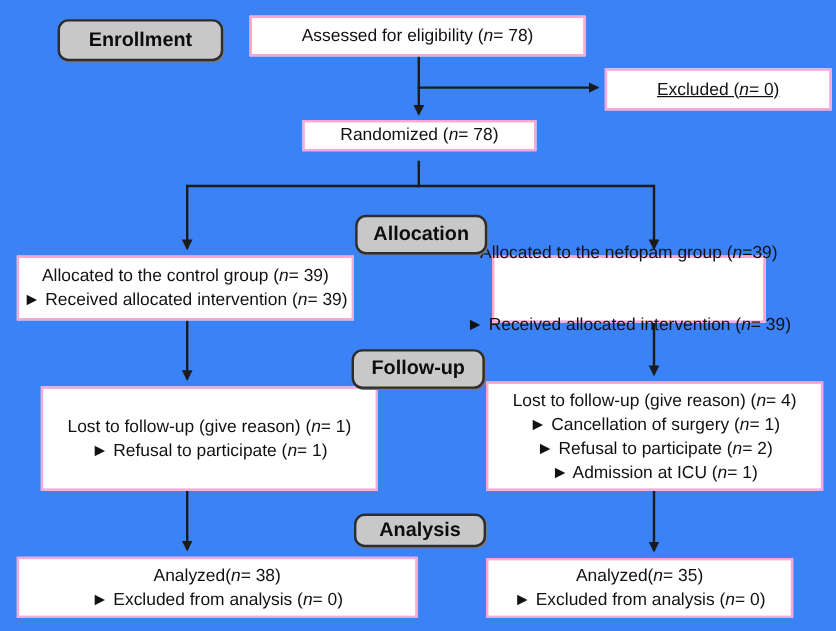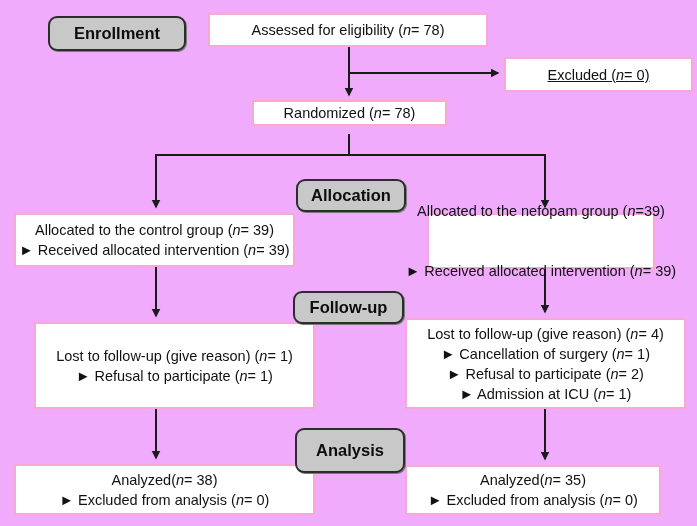--- a/index.html
+++ b/index.html
@@ -5,21 +5,21 @@
   html, body {
     margin: 0;
     padding: 0;
     background: #ffffff;
     font-family: "Liberation Sans", sans-serif;
   }
   #figure {
     position: relative;
     width: 697px;
     height: 526px;
-    background: #f0abfc;
+    background: #3b82f6;
     overflow: hidden;
   }
   #connectors {
     position: absolute;
     left: 0;
     top: 0;
     width: 697px;
     height: 526px;
     pointer-events: none;
   }
@@ -85,57 +85,57 @@
     <line x1="156" y1="267" x2="156" y2="316" stroke="#1b1b1b" stroke-width="2" marker-end="url(#ah)"></line>
     <line x1="545" y1="269" x2="545" y2="312" stroke="#1b1b1b" stroke-width="2" marker-end="url(#ah)"></line>
 
     <line x1="156" y1="409" x2="156" y2="458" stroke="#1b1b1b" stroke-width="2" marker-end="url(#ah)"></line>
     <line x1="545" y1="409" x2="545" y2="459" stroke="#1b1b1b" stroke-width="2" marker-end="url(#ah)"></line>
   </svg>
 
   <div class="stage-label" style="left:48px; top:16px; width:138px; height:35px;">Enrollment</div>
   <div class="stage-label" style="left:296px; top:179px; width:110px; height:33px;">Allocation</div>
   <div class="stage-label" style="left:293px; top:291px; width:111px; height:33px;">Follow-up</div>
-  <div class="stage-label" style="left:295px; top:428px; width:110px; height:45px;">Analysis</div>
+  <div class="stage-label" style="left:295px; top:428px; width:110px; height:28px;">Analysis</div>
 
   <div class="box" style="left:208px; top:13px; width:280px; height:34px;">
     <div class="line">Assessed for eligibility (<i>n</i>= 78)</div>
   </div>
 
   <div class="box" style="left:504px; top:57px; width:189px; height:35px;text-decoration:underline;">
     <div class="line">Excluded (<i>n</i>= 0)</div>
   </div>
 
   <div class="box" style="left:252px; top:100px; width:195px; height:26px;">
     <div class="line">Randomized (<i>n</i>= 78)</div>
   </div>
 
   <div class="box" style="left:14px; top:213px; width:281px; height:54px;text-align:right;">
     <div class="line">Allocated to the control group (<i>n</i>= 39)</div>
     <div class="line">► Received allocated intervention (<i>n</i>= 39)</div>
   </div>
 
-  <div class="box" style="left:427px; top:213px; width:228px; height:56px;gap:40px;">
+  <div class="box" style="left:410px; top:213px; width:228px; height:56px;gap:40px;">
     <div class="line">Allocated to the nefopam group (<i>n</i>=39)</div>
     <div class="line">► Received allocated intervention (<i>n</i>= 39)</div>
   </div>
 
   <div class="box" style="left:14px; top:322px; width:281px; height:87px;margin-left:20px;">
     <div class="line">Lost to follow-up (give reason) (<i>n</i>= 1)</div>
     <div class="line">► Refusal to participate (<i>n</i>= 1)</div>
   </div>
 
   <div class="box" style="left:405px; top:318px; width:281px; height:91px;">
     <div class="line">Lost to follow-up (give reason) (<i>n</i>= 4)</div>
     <div class="line">► Cancellation of surgery (<i>n</i>= 1)</div>
     <div class="line">► Refusal to participate (<i>n</i>= 2)</div>
     <div class="line">► Admission at ICU (<i>n</i>= 1)</div>
   </div>
 
-  <div class="box" style="left:14px; top:464px; width:301px; height:51px;">
+  <div class="box" style="left:14px; top:464px; width:334px; height:51px;">
     <div class="line">Analyzed(<i>n</i>= 38)</div>
     <div class="line">► Excluded from analysis (<i>n</i>= 0)</div>
   </div>
 
   <div class="box" style="left:405px; top:465px; width:256px; height:50px;">
     <div class="line">Analyzed(<i>n</i>= 35)</div>
     <div class="line">► Excluded from analysis (<i>n</i>= 0)</div>
   </div>
 
 </div>

